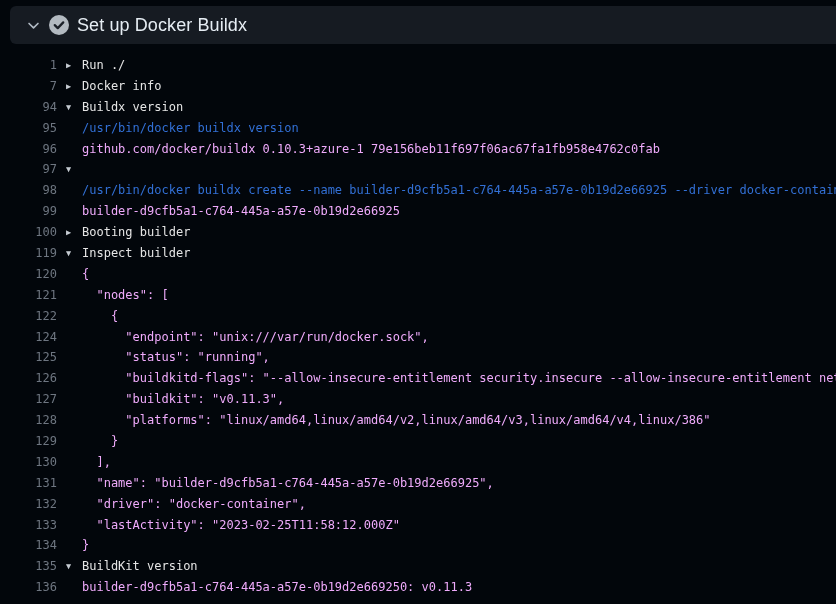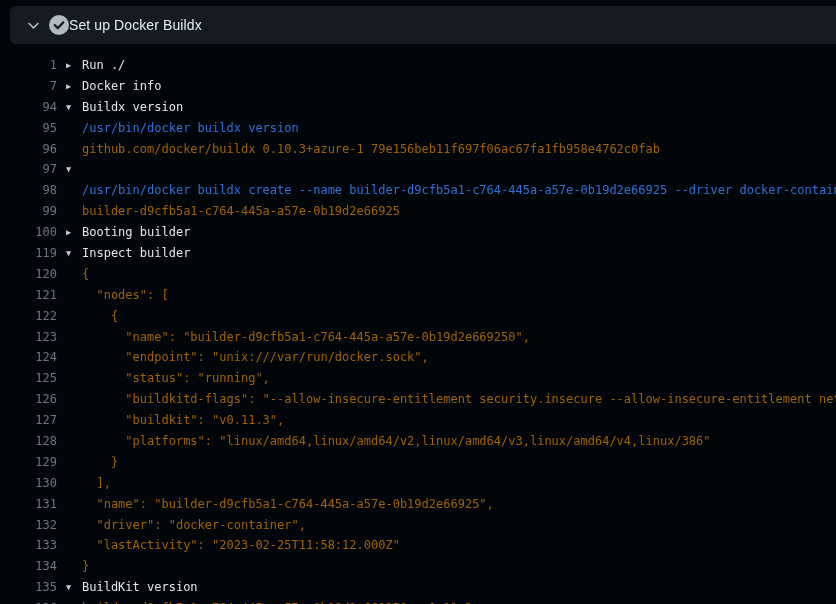--- a/index.html
+++ b/index.html
@@ -23,22 +23,22 @@
     border-radius: 6px;
     display: flex;
     align-items: center;
     padding-left: 17px;
     font-family: "Liberation Sans", sans-serif;
     cursor: pointer;
   }
   .chev { width: 13px; height: 13px; display: block; }
   .status-icon { width: 20px; height: 20px; margin-left: 9px; display: block; }
   .step-title {
-    margin-left: 0;
-    font-size: 14px;
+    margin-left: 8px;
+    font-size: 18px;
     font-weight: 500;
     color: #e6edf3;
     letter-spacing: 0.1px;
   }
 
   
   .log-viewer {
     position: absolute;
     left: 0;
     top: 45px;
@@ -64,21 +64,21 @@
   }
   .marker {
     flex: none;
     width: 13px;
     margin-left: 9px;
     margin-right: 3px;
     text-align: left;
     font-size: 8.5px;
     color: #c6ccd3;
   }
-  .line-text { flex: none; color: #a16207; }
+  .line-text { flex: none; color: #f0abfc; }
   .kind-group { cursor: pointer; }
   .kind-group .line-text { color: #e5e5e5; }
   .kind-command .line-text { color: #3270d6; text-align: right; }
 </style>
 </head>
 <body>
 
 <div class="step-header">
   <span>
     <svg class="chev" viewBox="0 0 16 16">
@@ -153,25 +153,20 @@
     <span class="line-number">121</span>
     <span class="marker"></span>
     <span class="line-text">  "nodes": [</span>
   </div>
     <div class="log-line kind-output">
     <span class="line-number">122</span>
     <span class="marker"></span>
     <span class="line-text">    {</span>
   </div>
     <div class="log-line kind-output">
-    <span class="line-number">123</span>
-    <span class="marker"></span>
-    <span class="line-text">      "name": "builder-d9cfb5a1-c764-445a-a57e-0b19d2e669250",</span>
-  </div>
-    <div class="log-line kind-output">
     <span class="line-number">124</span>
     <span class="marker"></span>
     <span class="line-text">      "endpoint": "unix:///var/run/docker.sock",</span>
   </div>
     <div class="log-line kind-output">
     <span class="line-number">125</span>
     <span class="marker"></span>
     <span class="line-text">      "status": "running",</span>
   </div>
     <div class="log-line kind-output">

